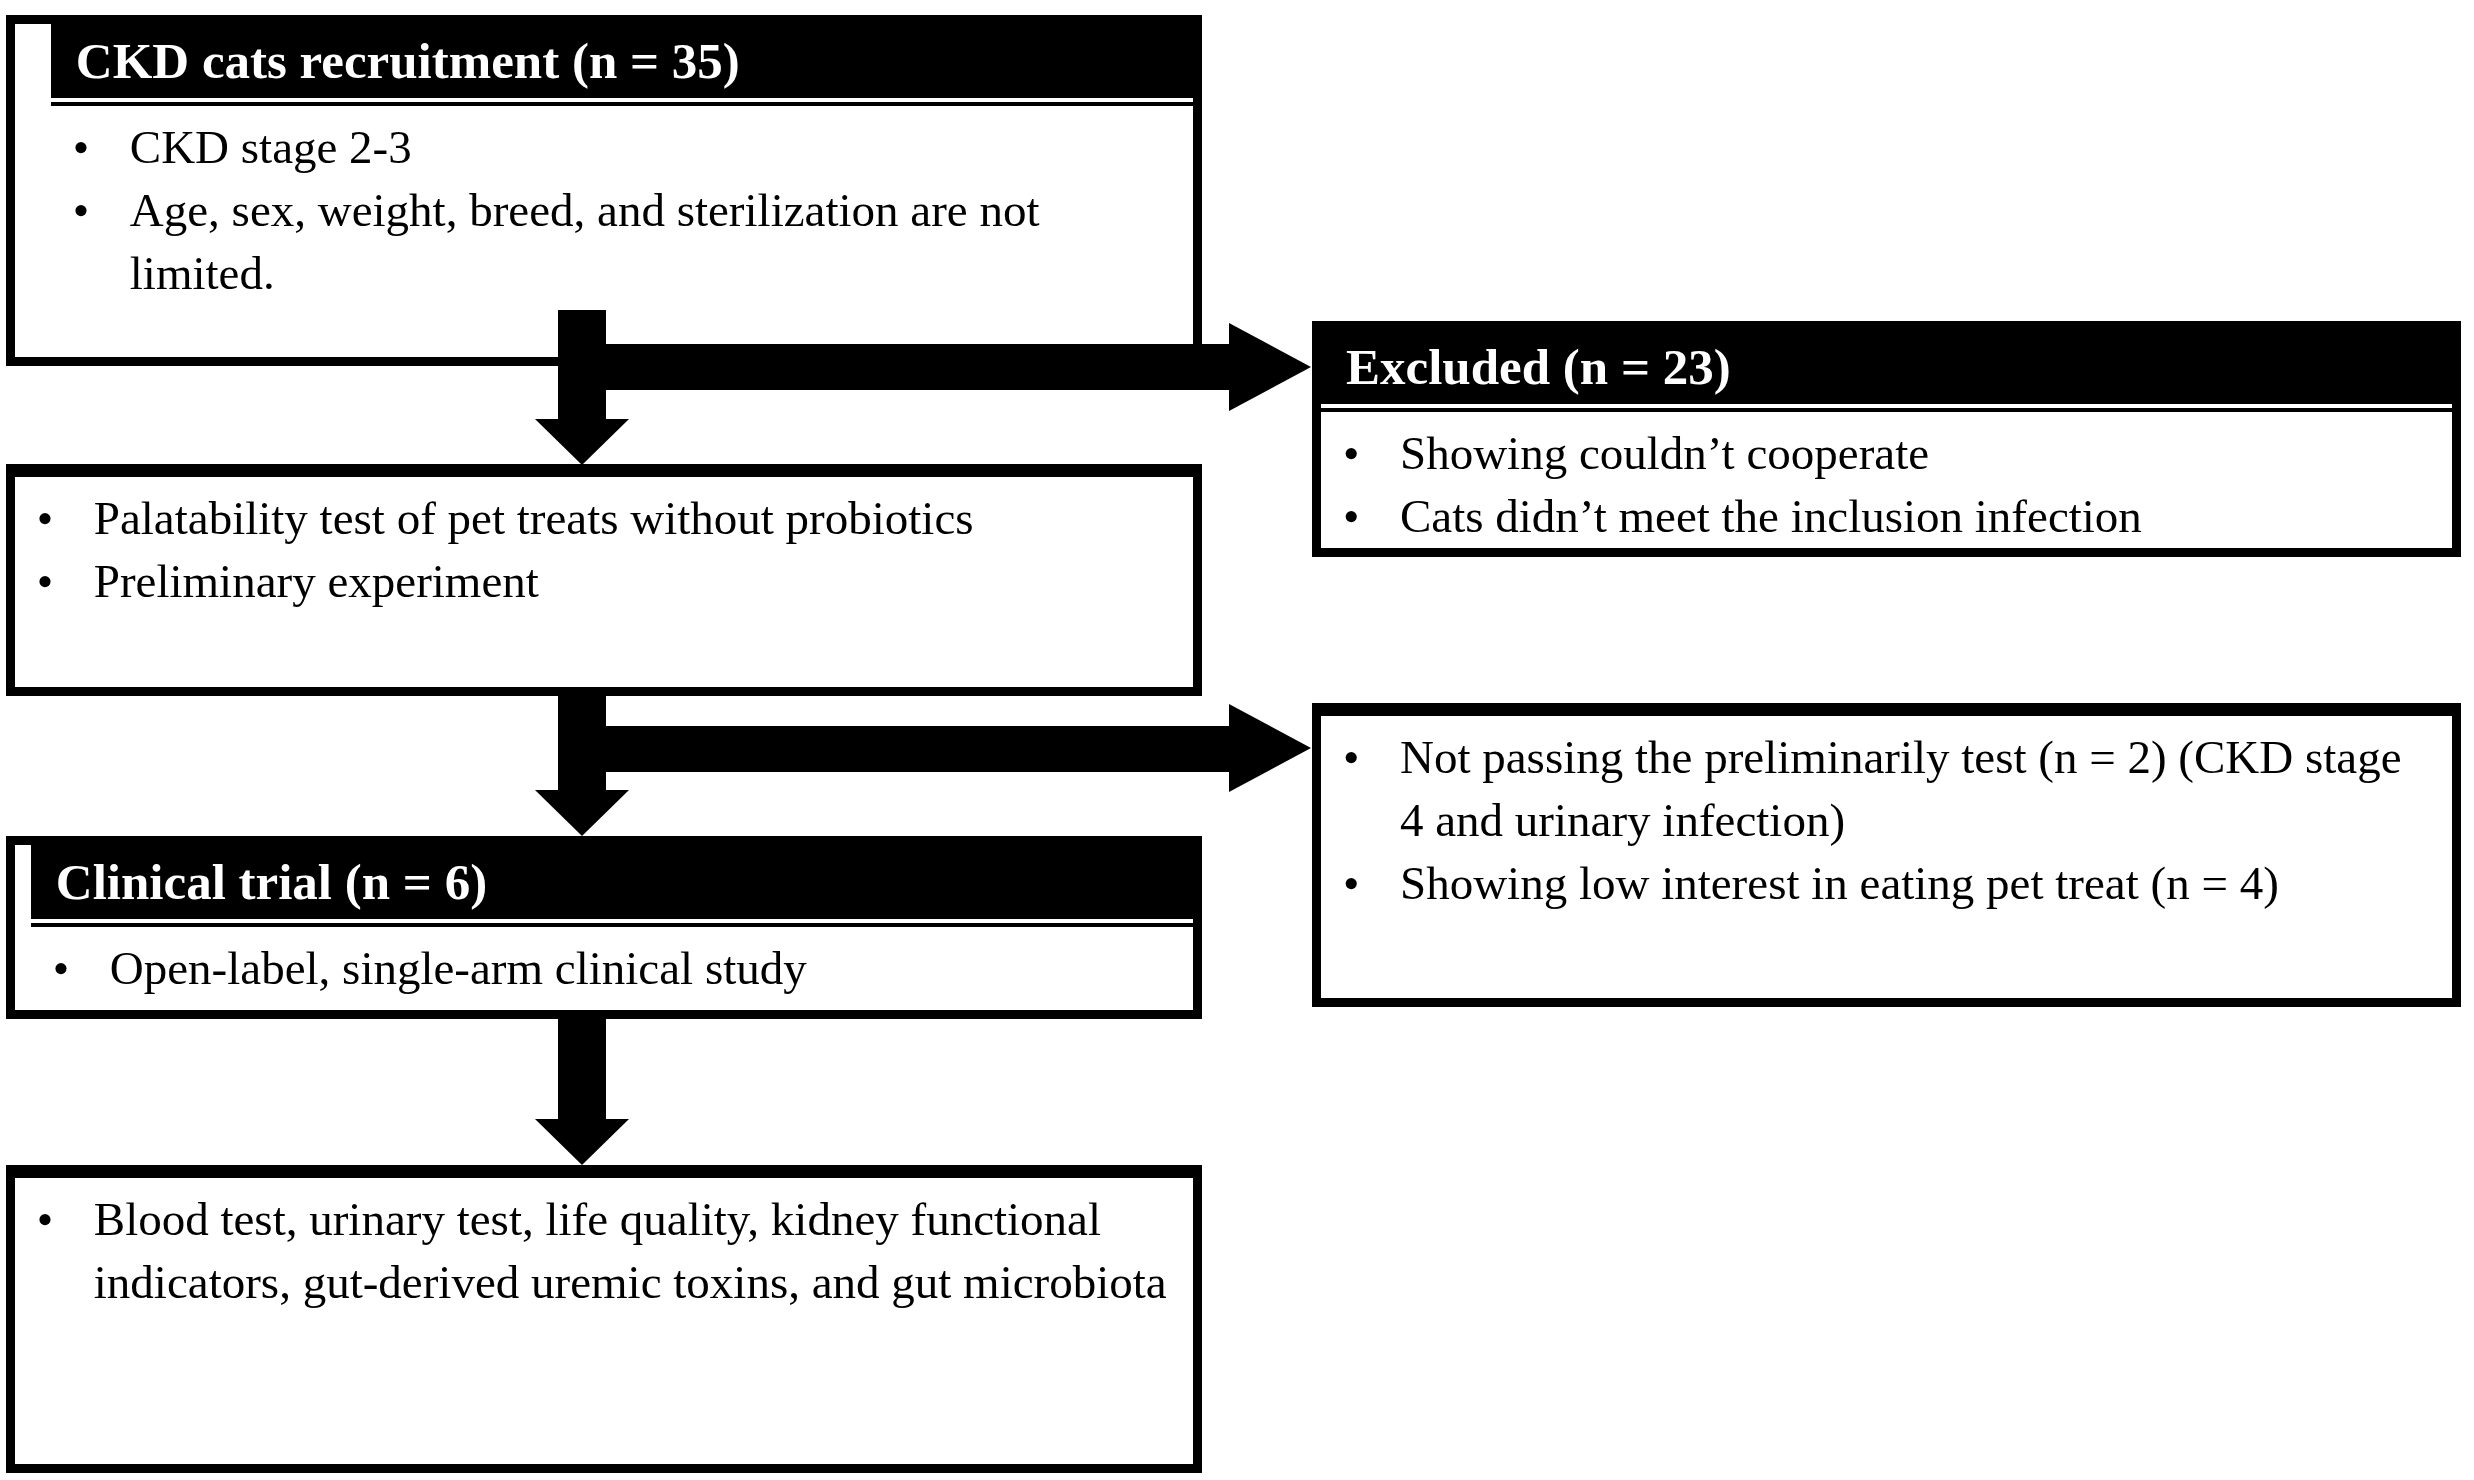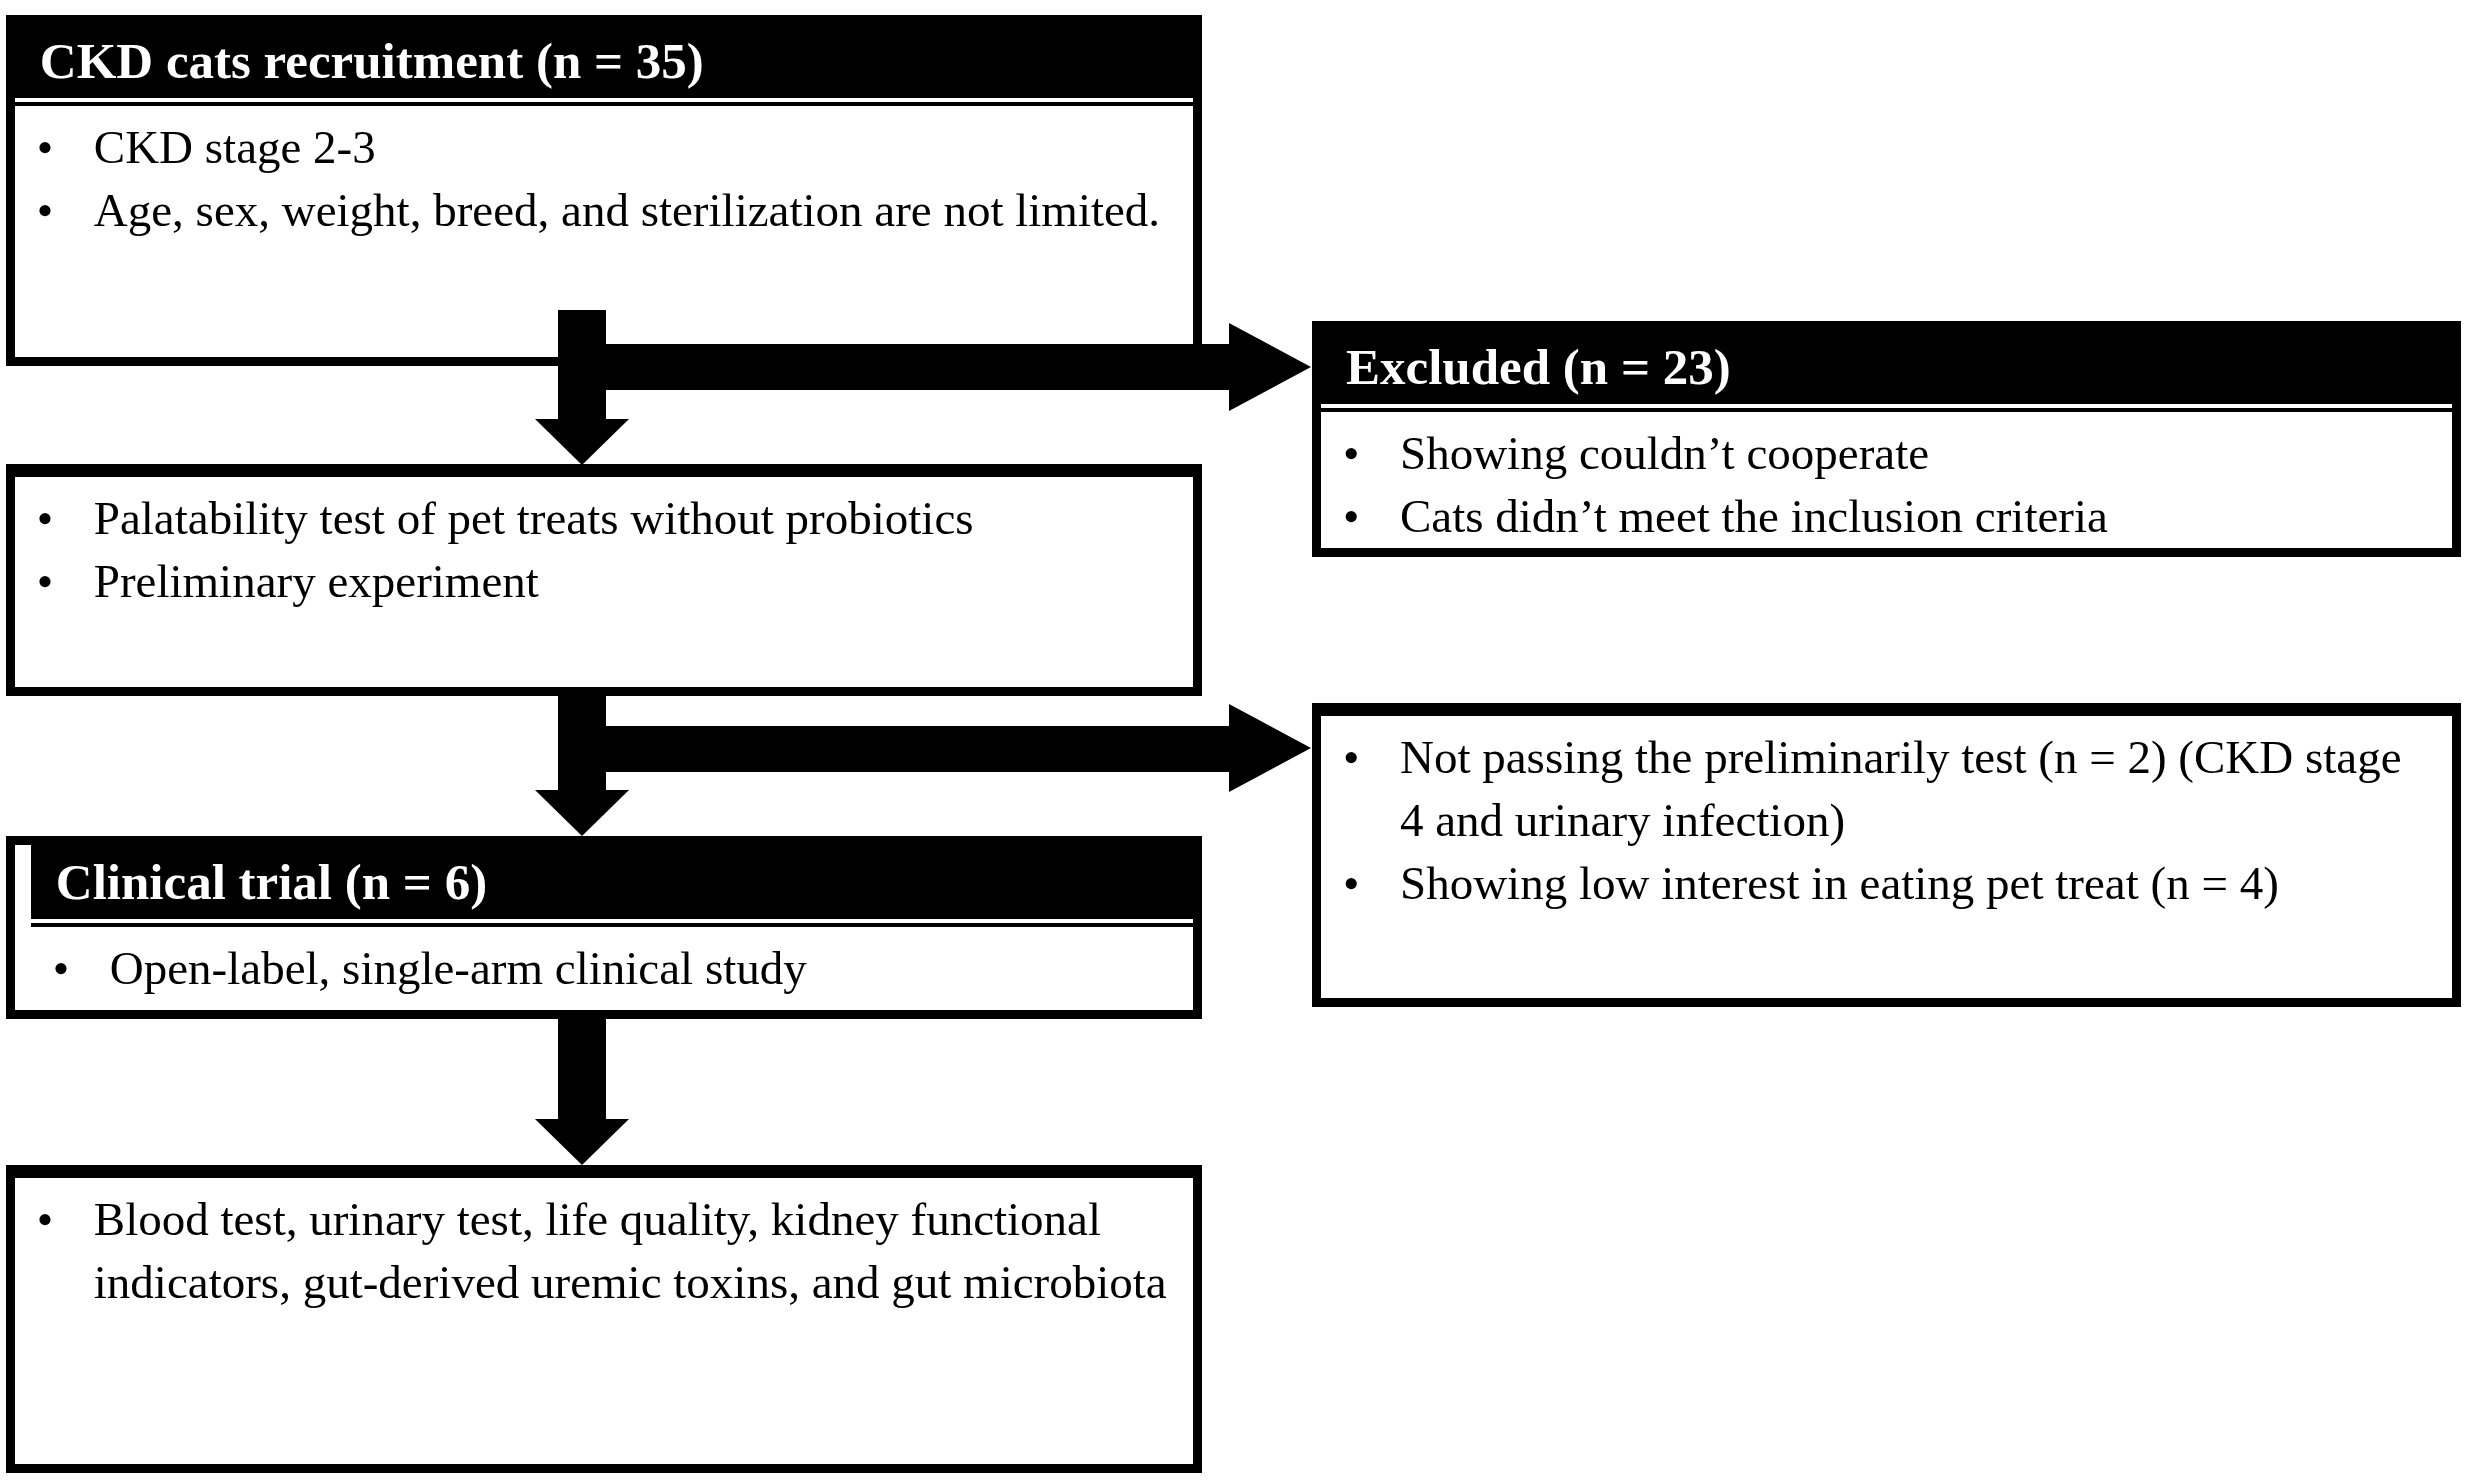--- a/index.html
+++ b/index.html
@@ -58,21 +58,21 @@
     border-top: 46px solid #000000;
   }
   .head-right {
     position: absolute;
     width: 0; height: 0;
     border-top: 44px solid transparent;
     border-bottom: 44px solid transparent;
     border-left: 82px solid #000000;
   }
   
-  #box-recruitment { left: 5.8px;    top: 15px;   width: 1196px; height: 351px; }
+  #box-recruitment { left: 5.8px;    top: 15px;   width: 1196px; height: 351px; padding-left: 36px; }
   #box-candidates  { left: 5.8px;    top: 464px;  width: 1196px; height: 232px; }
   #box-clinical    { left: 5.8px;    top: 836px; width: 1196px; height: 183px; padding-left: 16px; }
   #box-measurement { left: 5.8px;    top: 1165px; width: 1196px; height: 308px; }
   #box-excluded1   { left: 1312px; top: 321px;  width: 1149px; height: 236px; }
   #box-excluded2   { left: 1312px; top: 703px;  width: 1149px; height: 304px; }
 </style>
 </head>
 <body>
 
 <div class="stage">
@@ -134,21 +134,21 @@
   <div class="box" id="box-excluded1">
     <div class="hdr">Excluded (n = 23)</div>
     <div class="bd">
       <ul class="items">
         <li>
           <span class="bullet">•</span>
           <span class="item-text">Showing couldn’t cooperate</span>
         </li>
         <li>
           <span class="bullet">•</span>
-          <span class="item-text">Cats didn’t meet the inclusion criteria</span>
+          <span class="item-text">Cats didn’t meet the inclusion infection</span>
         </li>
       </ul>
     </div>
   </div>
 
   <div class="box" id="box-excluded2">
     <div class="bd">
       <ul class="items">
         <li>
           <span class="bullet">•</span>

